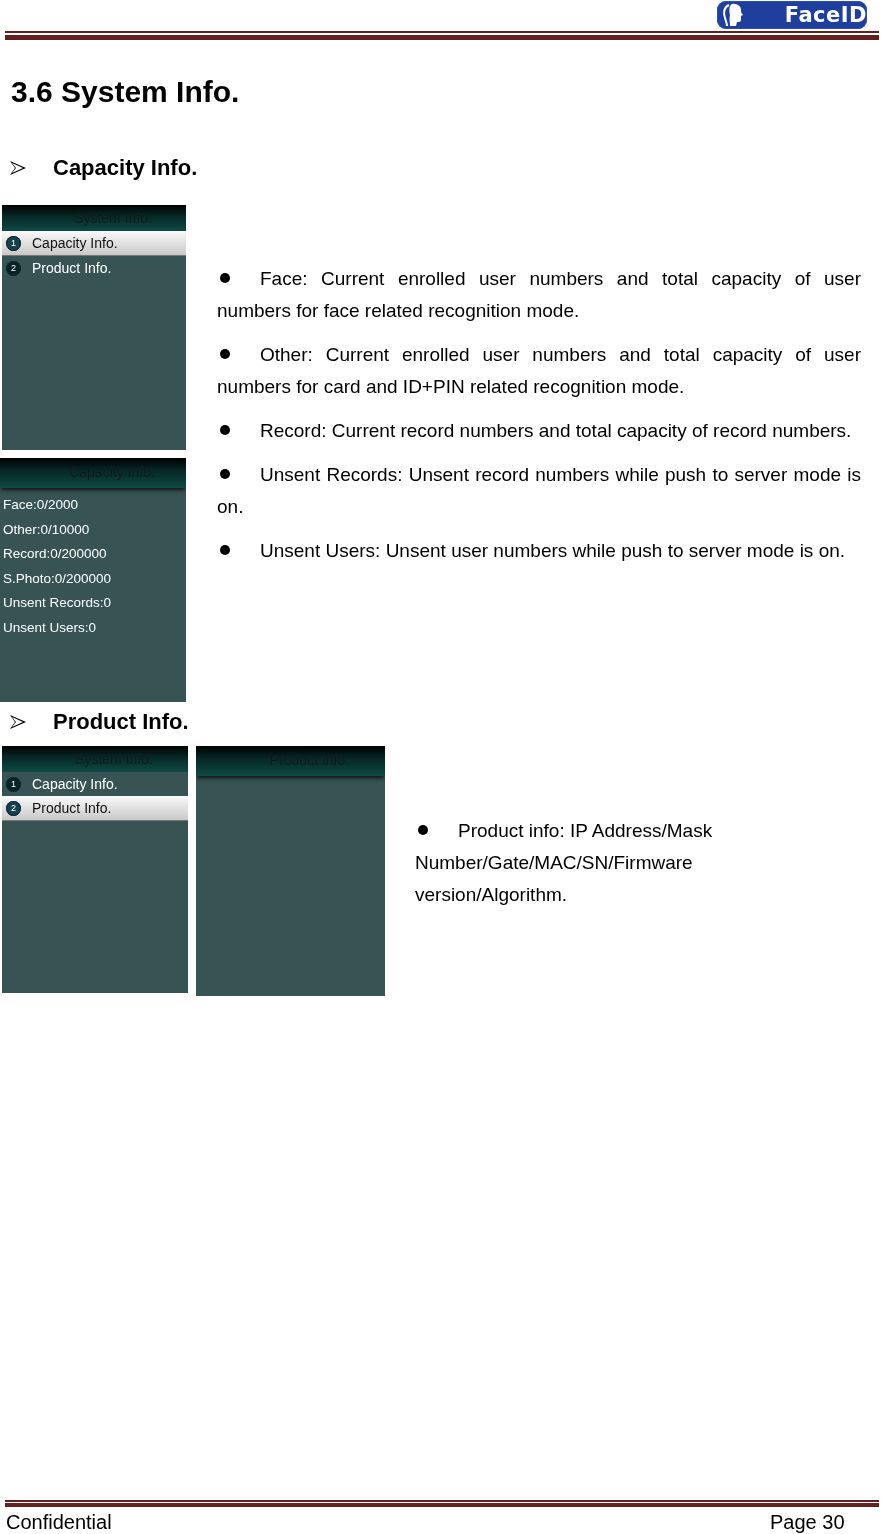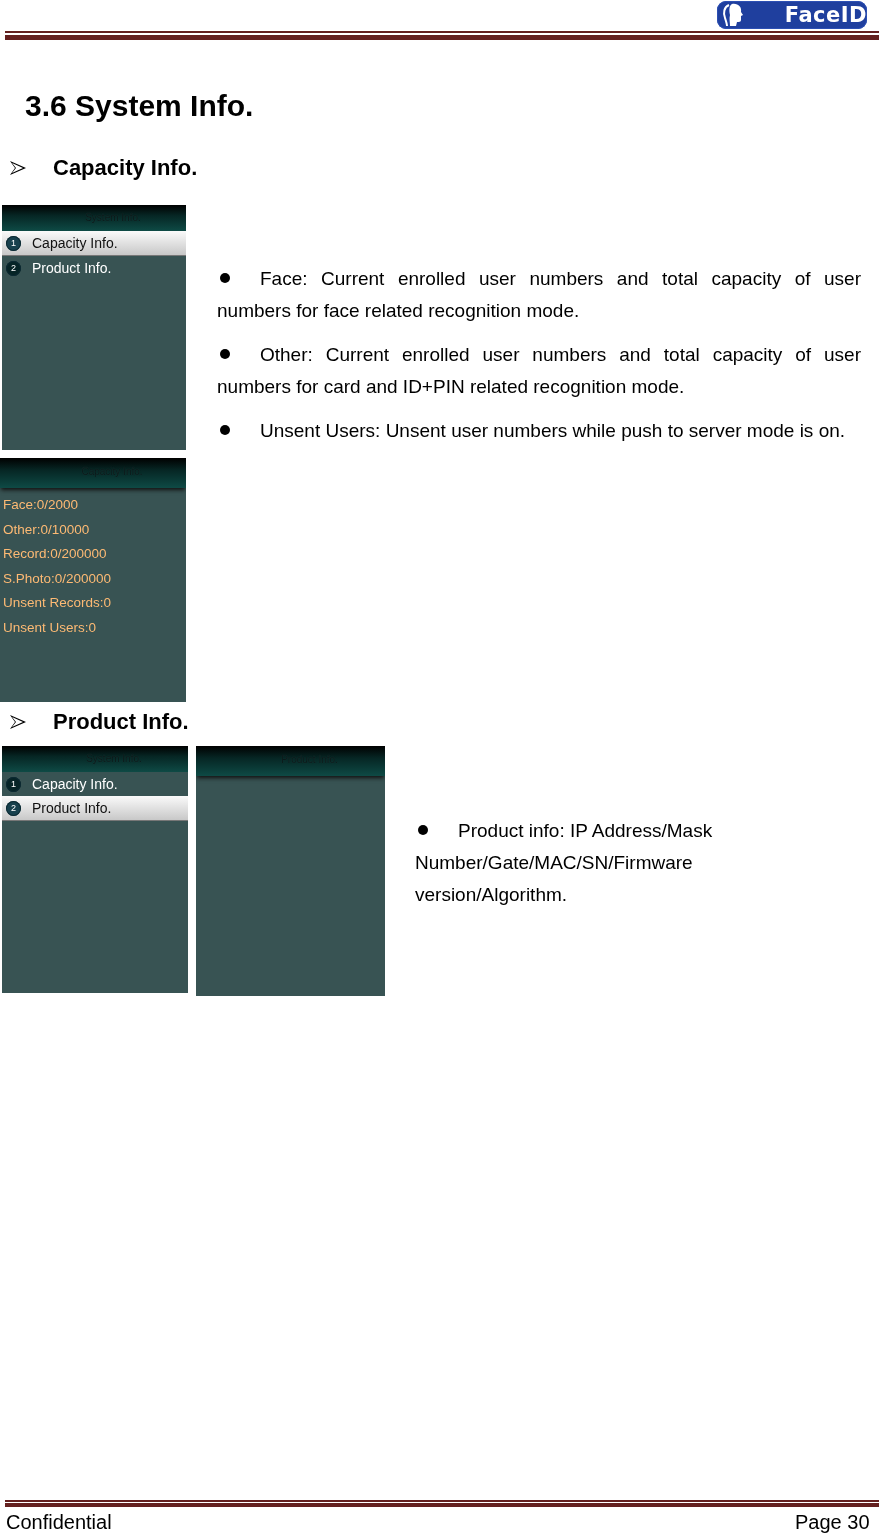--- a/index.html
+++ b/index.html
@@ -11,48 +11,48 @@
             background: #1f3f9e; border-radius: 9px; display: flex; align-items: center;
             box-shadow: inset 0 0 0 1px #2c4fb3; gap: 44px; }
     .logo .head { width: 34px; height: 28px; position: relative; }
     .logo .head svg { position: absolute; left: 4px; top: 2px; }
     .logo .brand { color: #ffffff; font-family: "DejaVu Sans", sans-serif; font-weight: bold;
                    font-size: 21px; letter-spacing: 0.5px; margin-left: 4px; line-height: 28px; }
     .rule-thin { position: absolute; left: 5px; width: 874px; height: 2px; background: #64201f; }
     .rule-thick { position: absolute; left: 5px; width: 874px; height: 5px; background: #64201f; }
 
     
-    .h1 { position: absolute; left: 9px; top: 73px; font-size: 30px; font-weight: bold; margin: 16px; }
+    .h1 { position: absolute; left: 9px; top: 73px; font-size: 30px; font-weight: bold; margin: 2px; }
     .h2 { position: absolute; left: 9px; font-size: 22px; font-weight: bold; display: flex; align-items: center; margin: 0; }
     .h2 .arrow { width: 44px; display: inline-block; }
     .h2 .arrow svg { display: block; }
 
     
     .screen { position: absolute; background: #385353; overflow: hidden; }
     .screen .titlebar { height: 26px; background: linear-gradient(#000 0%, #062624 40%, #0e4a45 100%);
-                        color: #0a1a1a; font-size: 10px; text-align: center; line-height: 26px;
+                        color: #0a1a1a; font-size: 14px; text-align: center; line-height: 26px;
                         text-shadow: 0 0 1px #1d3a38; padding-left: 38px; }
     .screen .titlebar.tall { height: 30px; line-height: 28px; box-shadow: 0 3px 4px -1px #111; }
     .menu-item { height: 24px; display: flex; align-items: center; color: #ffffff; font-size: 14px; padding-left: 4px; }
     .menu-item.selected { background: linear-gradient(#fafafa, #c8c8c8); color: #111; border-bottom: 1px solid #777; }
     .badge { width: 15px; height: 15px; border-radius: 50%; background: #17404d; color: #fff; font-size: 9px;
              display: flex; align-items: center; justify-content: center; margin-right: 11px;
              box-shadow: inset 0 0 0 1px #0c2a33; }
     .badge.dark { background: #062426; }
-    .info-line { color: #fdba74; font-size: 13.5px; height: 24.5px; line-height: 24.5px; padding-left: 3px; white-space: nowrap; }
+    .info-line { color: #ffffff; font-size: 13.5px; height: 24.5px; line-height: 24.5px; padding-left: 3px; white-space: nowrap; }
     .info-list { padding-top: 5px; }
 
     
     .bullets { position: absolute; font-size: 19px; line-height: 32px; text-align: justify; }
     .bullet { margin: 12px; }
     .bullet .dot { display: inline-block; width: 10px; height: 10px; border-radius: 50%; background: #000;
                    margin-right: 30px; margin-left: 3px; vertical-align: 2px; }
 
     .footer-left { position: absolute; left: 6px; top: 1511px; font-size: 20px; }
-    .footer-right { position: absolute; left: 770px; top: 1511px; font-size: 20px; margin-left: 25px; }
+    .footer-right { position: absolute; left: 770px; top: 1511px; font-size: 20px; }
   </style>
 </head>
 <body>
 
 <div class="logo">
   <span class="head">
     <svg width="26" height="24" viewBox="0 0 26 24">
       <path d="M8 2 C3 4 2 10 4 15 C5 18 6 21 6 23" stroke="#ffffff" stroke-width="2" fill="none"></path>
       <path d="M11 1 C17 0 21 4 20 9 L22 12 L20 13 L20 17 C20 19 18 19 16 19 L15 23 L9 23 C9 19 8 16 9 12 C8 7 8 3 11 1 Z" fill="#ffffff"></path>
     </svg>
@@ -94,20 +94,22 @@
     <div class="info-line">Record:0/200000</div>
     <div class="info-line">S.Photo:0/200000</div>
     <div class="info-line">Unsent Records:0</div>
     <div class="info-line">Unsent Users:0</div>
   </div>
 </div>
 
 <div class="bullets" style="left:205px; top:251px; width:668px;">
   <p class="bullet"><span class="dot"></span><span>Face: Current enrolled user numbers and total capacity of user numbers for face related recognition mode.</span></p>
   <p class="bullet"><span class="dot"></span><span>Other: Current enrolled user numbers and total capacity of user numbers for card and ID+PIN related recognition mode.</span></p>
+  <p class="bullet"><span class="dot"></span><span>Record: Current record numbers and total capacity of record numbers.</span></p>
+  <p class="bullet"><span class="dot"></span><span>Unsent Records: Unsent record numbers while push to server mode is on.</span></p>
   <p class="bullet"><span class="dot"></span><span>Unsent Users: Unsent user numbers while push to server mode is on.</span></p>
 </div>
 
 <div class="h2" style="top:709px;">
   <span class="arrow">
     <svg width="18" height="16" viewBox="0 0 18 16">
         <path d="M1 1 L17 8 L1 15 L6 8 Z" fill="#000"></path>
         <path d="M3 3 L14 8 L3 13 L7 8 Z" fill="#fff"></path>
       </svg>
   </span>

